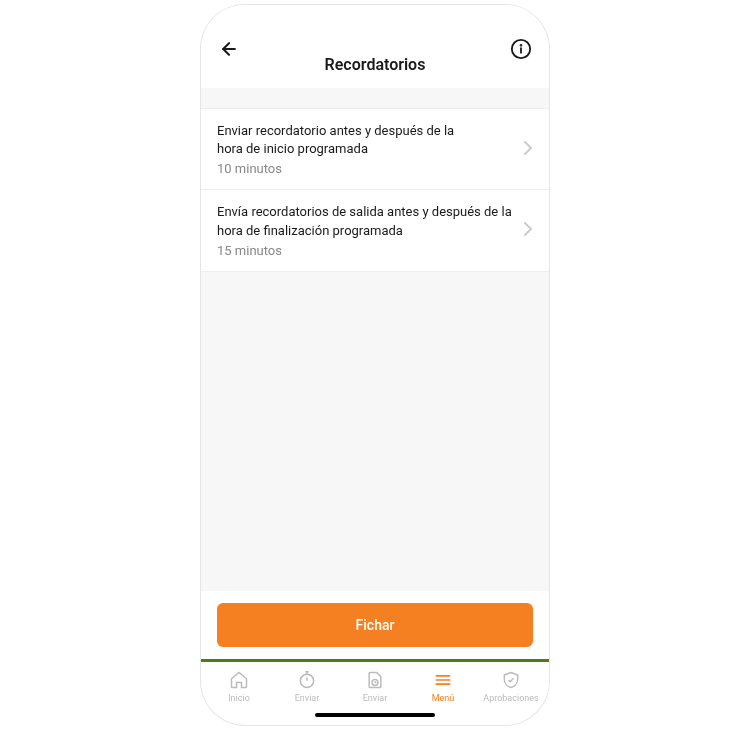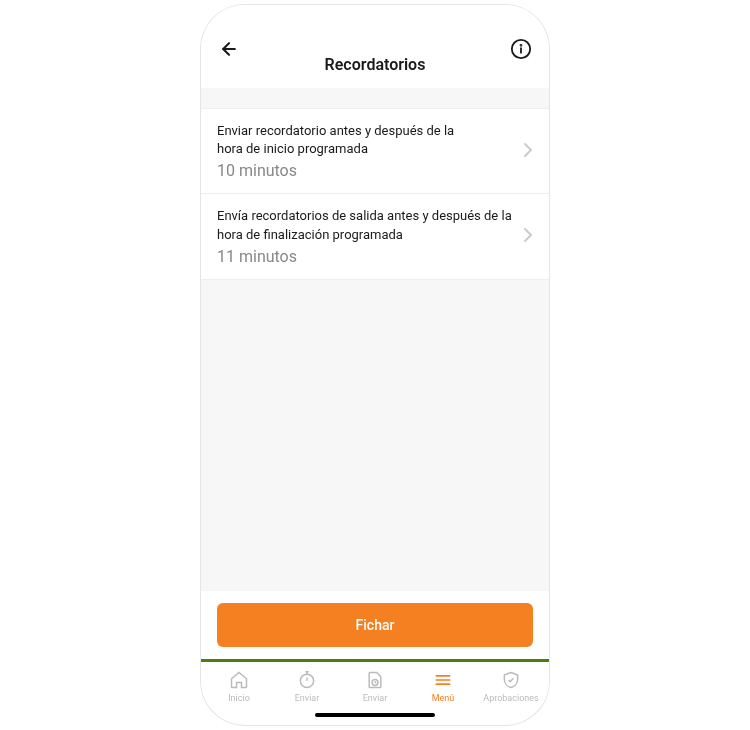--- a/index.html
+++ b/index.html
@@ -79,21 +79,21 @@
       flex: 1;
       padding-right: 10px;
     }
     .item-title {
       font-size: 13px;
       color: #1a1a1a;
       line-height: 1.4;
       margin-bottom: 3px;
     }
     .item-subtitle {
-      font-size: 16px;
+      font-size: 13px;
       color: #888;
     }
     .chevron {
       color: #ccc;
       flex-shrink: 0;
     }
     .footer-btn-area {
       padding: 12px 16px;
       background: #fff;
     }
@@ -175,21 +175,21 @@
       </div>
       <div class="chevron">
         <svg width="10" height="14" viewBox="0 0 8 14" fill="none" stroke="#ccc" stroke-width="2" stroke-linecap="round" stroke-linejoin="round">
             <polyline points="1 1 7 7 1 13"></polyline>
           </svg>
       </div>
     </div>
     <div class="list-item">
       <div class="item-text">
         <div class="item-title">Envía recordatorios de salida antes y después de la hora de finalización programada</div>
-        <div class="item-subtitle">11 minutos</div>
+        <div class="item-subtitle">15 minutos</div>
       </div>
       <div class="chevron">
         <svg width="10" height="14" viewBox="0 0 8 14" fill="none" stroke="#ccc" stroke-width="2" stroke-linecap="round" stroke-linejoin="round">
             <polyline points="1 1 7 7 1 13"></polyline>
           </svg>
       </div>
     </div>
   </div>
 
   <div class="footer-btn-area">

